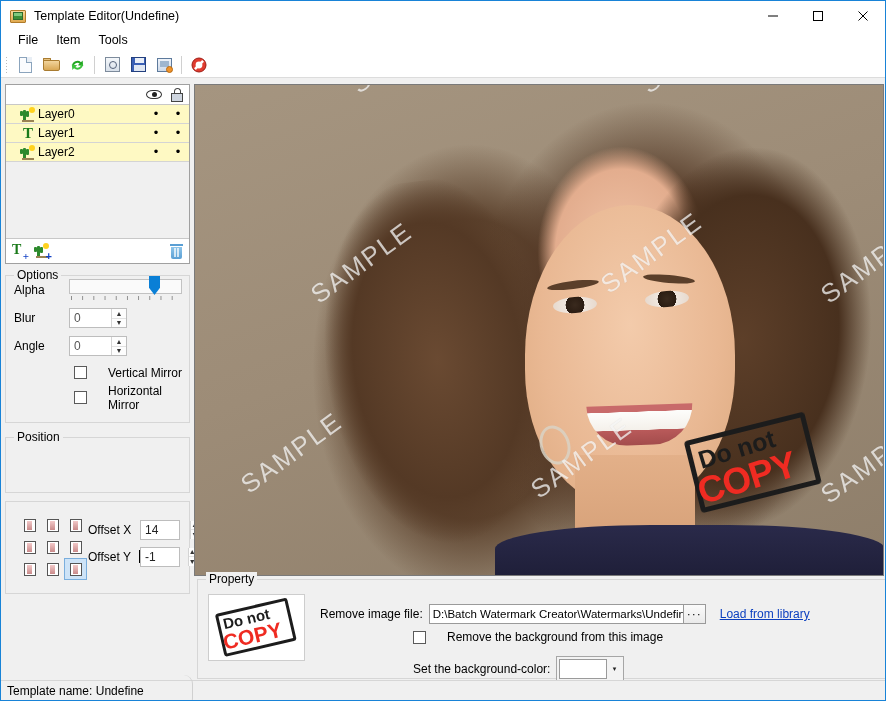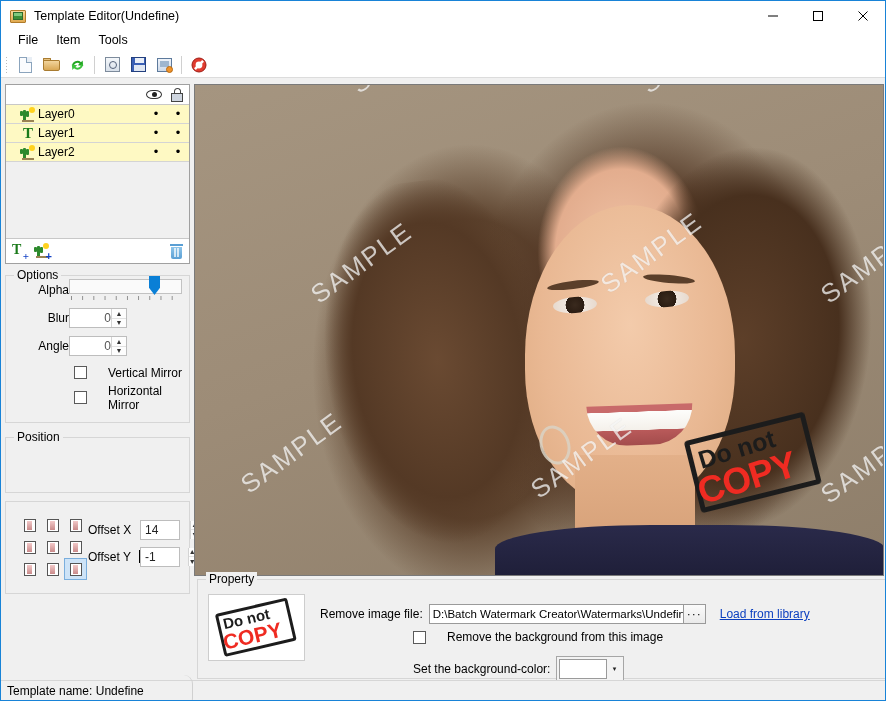--- a/index.html
+++ b/index.html
@@ -171,21 +171,21 @@
   
   .group {
     position: relative; border: 1px solid #d6d6d6; background: #f0f0f0;
   }
   .group > .glabel {
     position: absolute; left: 8px; top: -8px; background: #f0f0f0;
     padding: 0 3px; font-size: 12px; color: #000;
   }
 
   .options-group { margin-top: 11px; width: 185px; height: 148px; }
-  .opt-row { display: flex; align-items: center; height: 28px; padding-left: 8px; text-align: right; }
+  .opt-row { display: flex; align-items: center; height: 28px; padding-left: 8px; }
   .opt-label { width: 55px; font-size: 12px; }
   .slider-wrap { position: relative; width: 113px; height: 26px; }
   .slider-track {
     position: absolute; left: 0; top: 2px; width: 113px; height: 15px;
     background: #fafafa; border: 1px solid #c2c2c2;
   }
   .slider-thumb {
     position: absolute; left: 78px; top: -1px; width: 11px; height: 19px;
     background: #0a7fd6;
     clip-path: polygon(0 0, 100% 0, 100% 62%, 50% 100%, 0 62%);

